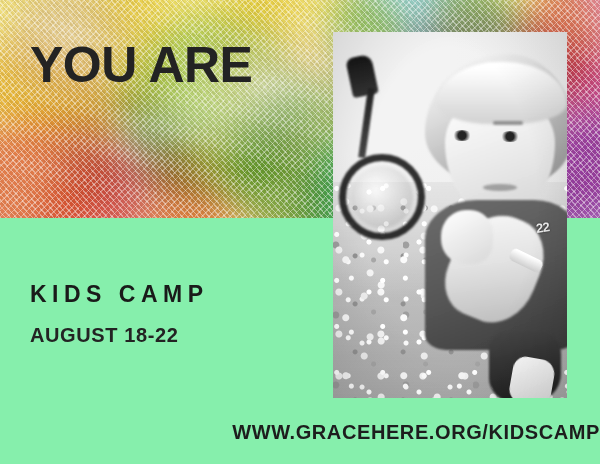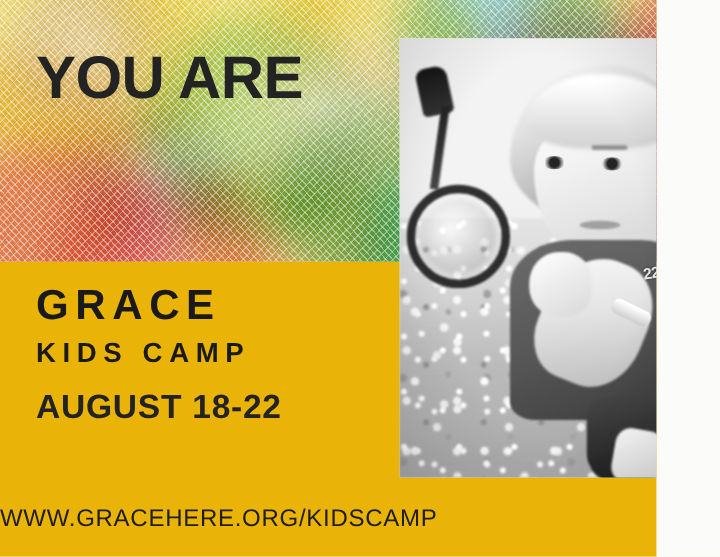--- a/index.html
+++ b/index.html
@@ -6,23 +6,23 @@
   html, body { width:600px; height:464px; }
   body {
     font-family: "Liberation Sans", sans-serif;
     background:#fbfbfa;
     overflow:hidden;
     position:relative;
   }
 
   #poster {
     position:relative;
-    width:547px;
+    width:600px;
     height:464px;
-    background:#eab308;
+    background:#86efac;
     overflow:hidden;
   }
 
   
   #tiedye {
     position:absolute;
     left:0; top:0;
     width:600px; height:218px;
     overflow:hidden;
     background:#f7f4e8;
@@ -239,37 +239,37 @@
     white-space:nowrap;
     z-index:5;
   }
   #graceLine { top:237px; font-size:35px; }
   #kidsLine  { top:283px; font-size:23px; }
 
   .detail {
     position:absolute;
     left:30px;
     font-weight:700;
-    font-size:28px;
+    font-size:20px;
     color:#232323;
     letter-spacing:.6px;
     line-height:1;
     white-space:nowrap;
     z-index:5;
   }
   #d1 { top:325px; }
   #d2 { top:350px; }
   #d3 { top:375px; }
 
   #urlLine {
     position:absolute;
     left:0; right:0;
     top:421px;
-    text-align:left;
-    font-weight:400;
+    text-align:right;
+    font-weight:700;
     font-size:20px;
     letter-spacing:.6px;
     color:#1d1d1d;
     white-space:nowrap;
     z-index:5;
   }
 </style>
 </head>
 <body>
 
@@ -320,20 +320,19 @@
     <div class="arm"></div>
     <div class="hand"></div>
     <div class="wristband"></div>
     <div class="legDark"></div>
     <div class="sock"></div>
     <div class="vignette"></div>
   </div>
 
   <div class="headline" id="hl1">YOU ARE</div>
 
-  <div id="graceLine">GRACE</div>
   <div id="kidsLine">KIDS CAMP</div>
 
   <div class="detail" id="d1">AUGUST 18-22</div>
 
   <div id="urlLine">WWW.GRACEHERE.ORG/KIDSCAMP</div>
 
 </div>
 
 </body></html>

